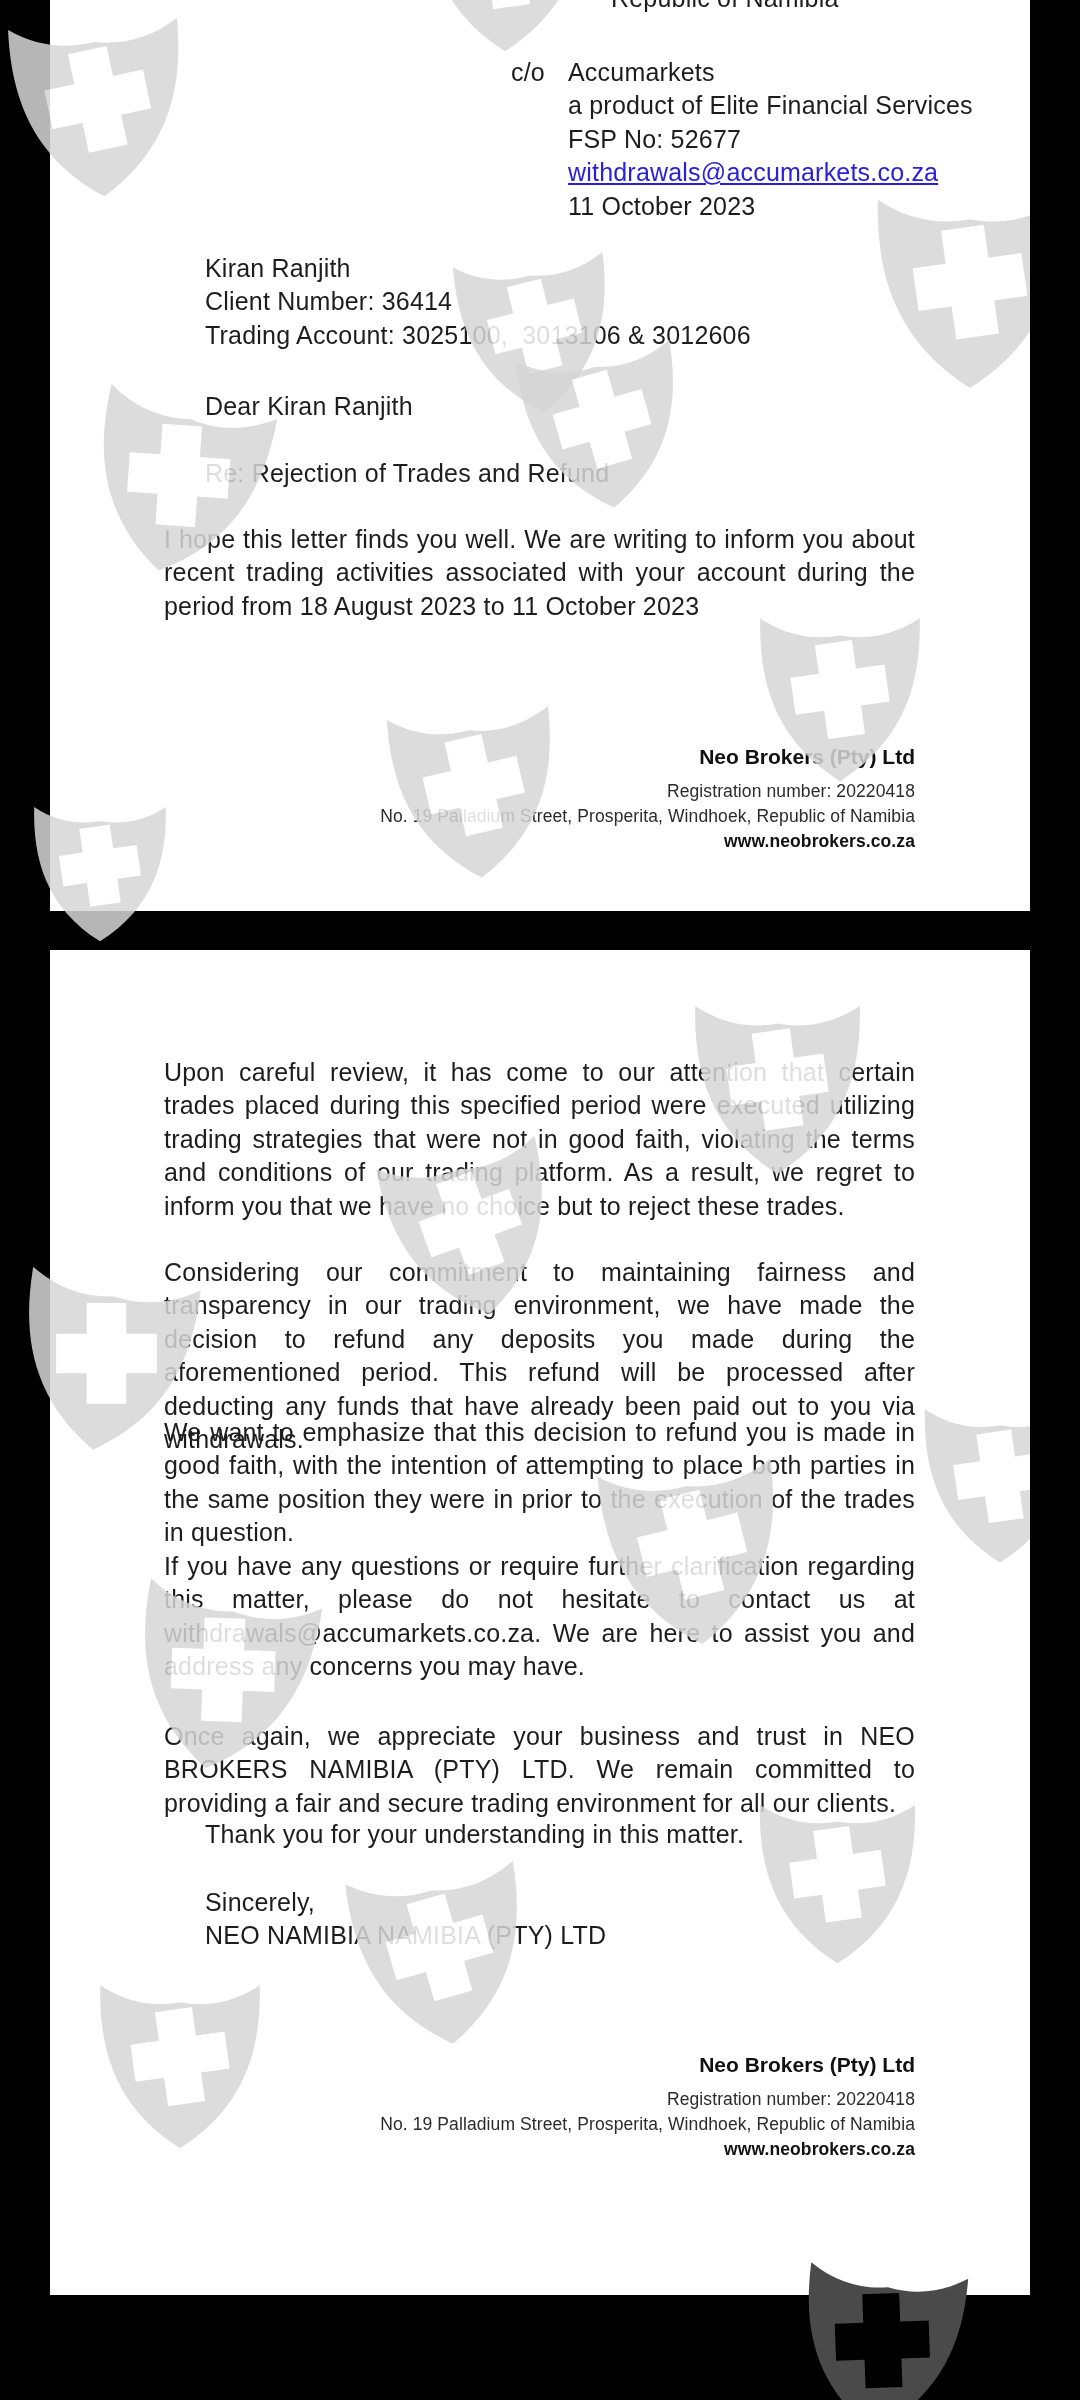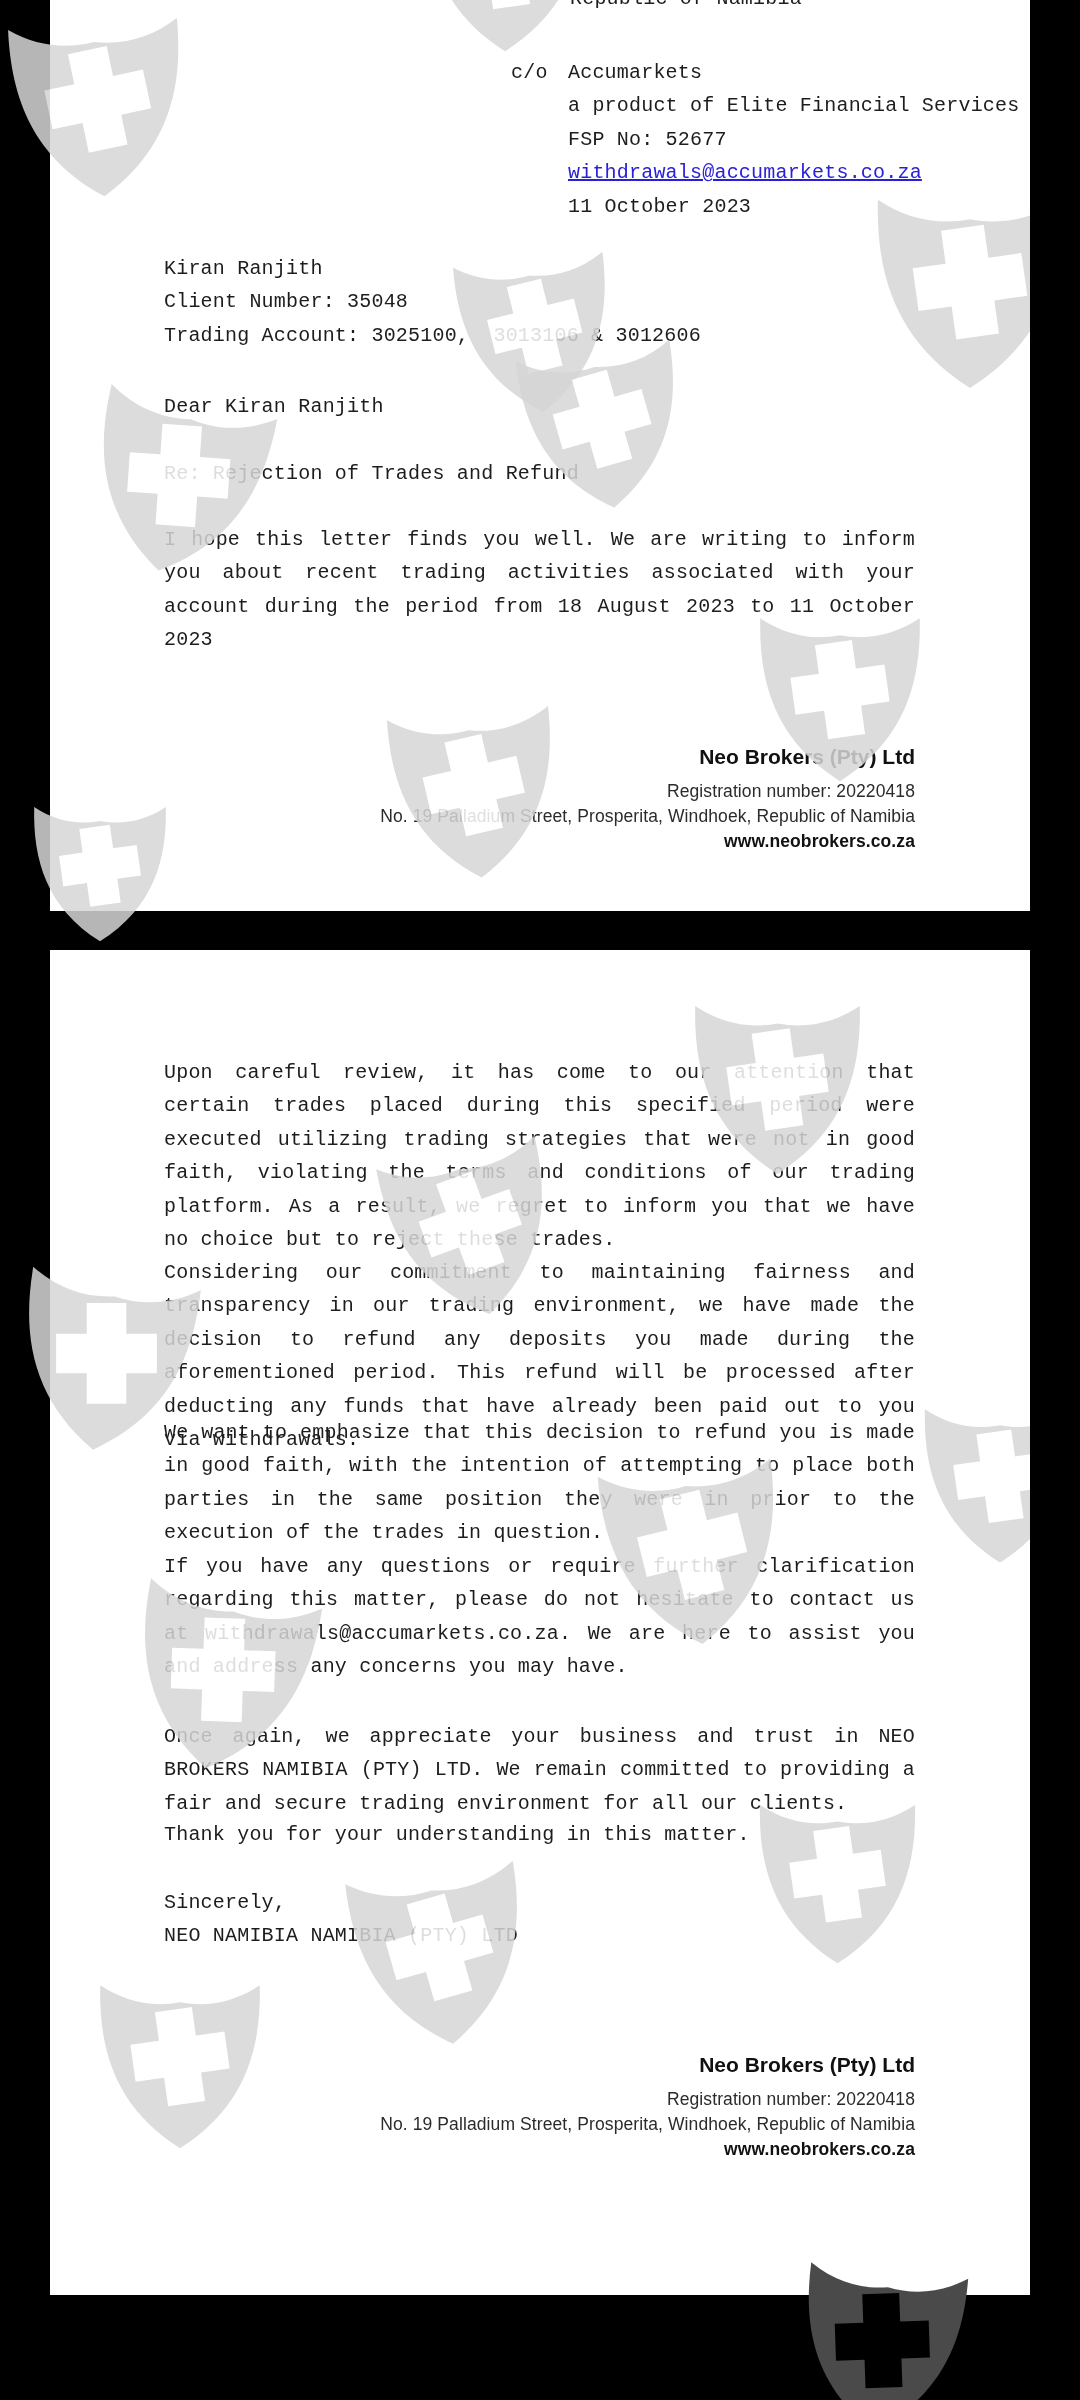--- a/index.html
+++ b/index.html
@@ -7,22 +7,22 @@
     width:1080px;height:2400px;position:relative;overflow:hidden;
     background:#000000;
     font-family:"Liberation Sans",sans-serif;
     color:#1d1d1d;
   }
   .page{
     position:absolute;left:50px;width:980px;background:#ffffff;overflow:hidden;
   }
   #page1{top:0;height:911px;}
   #page2{top:950px;height:1345px;}
-  .abs{position:absolute;}
-  .body-text{font-size:20px;line-height:33.4px;letter-spacing:.2px;color:#1d1d1d;font-family:Liberation Mono, monospace;}
+  .abs{position:absolute;margin-left:41px;}
+  .body-text{font-size:25px;line-height:33.4px;letter-spacing:.2px;color:#1d1d1d;}
   .para{position:absolute;left:114px;width:751px;text-align:justify;}
   .header-block{position:absolute;left:461px;}
   .hdr-row{display:flex;}
   .hdr-label{width:57px;flex:0 0 57px;}
   .hdr-lines div{white-space:nowrap;}
   .email-link{color:#2b20d9;text-decoration:underline;cursor:pointer;}
   .prewrap{white-space:pre-wrap;}
   .footer-block{position:absolute;left:114px;width:751px;text-align:right;}
   .footer-company{font-size:21px;font-weight:bold;line-height:30px;color:#111;}
   .footer-small{font-size:17.5px;line-height:25px;color:#2b2b2b;letter-spacing:.1px;}
@@ -56,21 +56,21 @@
         <div>a product of Elite Financial Services</div>
         <div>FSP No: 52677</div>
         <div><span class="email-link">withdrawals@accumarkets.co.za</span></div>
         <div>11 October 2023</div>
       </div>
     </div>
   </div>
 
   <div class="abs body-text" style="left:114px;top:252px;">
     <div>Kiran Ranjith</div>
-    <div>Client Number: 35048</div>
+    <div>Client Number: 36414</div>
     <div class="prewrap">Trading Account: 3025100,&nbsp; 3013106 &amp; 3012606</div>
   </div>
 
   <div class="abs body-text" style="left:114px;top:390px;">Dear Kiran Ranjith</div>
 
   <div class="abs body-text" style="left:114px;top:457px;">Re: Rejection of Trades and Refund</div>
 
   <div class="para body-text" style="top:523px;">I hope this letter finds you well. We are writing to inform you about recent trading activities associated with your account during the period from 18 August 2023 to 11 October 2023</div>
 
   <div class="footer-block" style="top:742px;">

